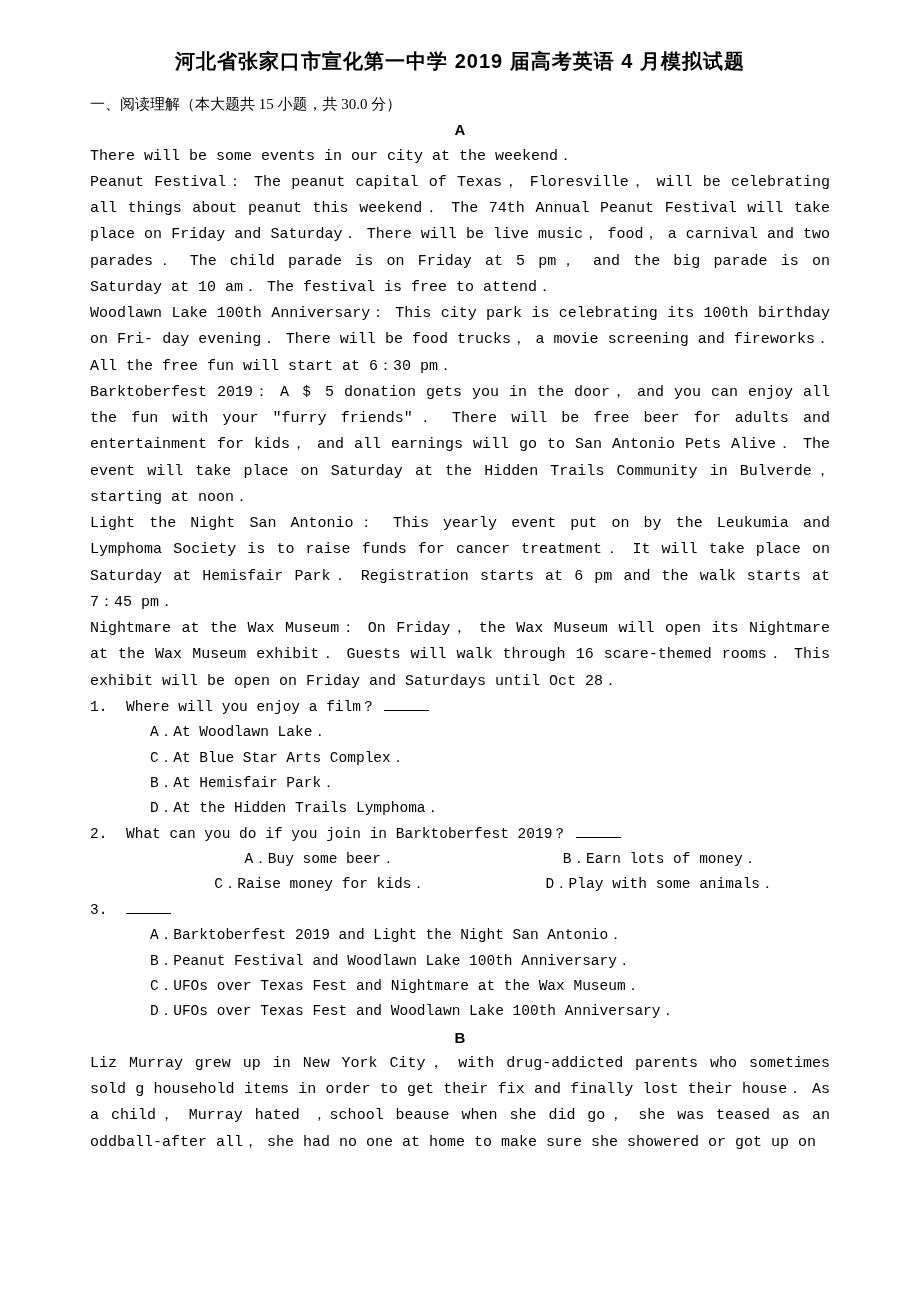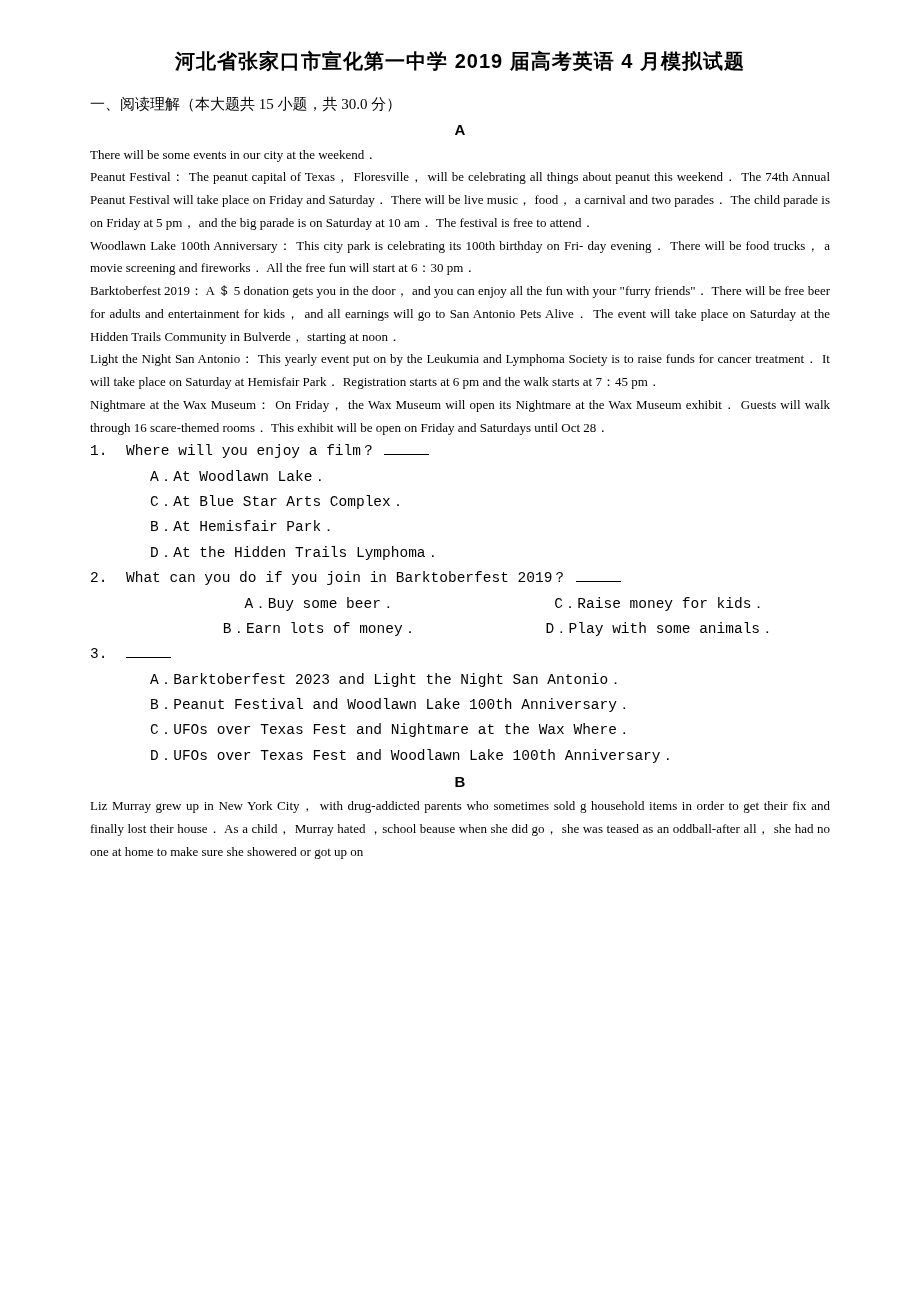--- a/index.html
+++ b/index.html
@@ -28,22 +28,22 @@
       margin-bottom: 0;
       margin-top: 12px;
     }
     .passage-label {
       font-family: "SimHei", "黑体", sans-serif;
       font-weight: bold;
       text-align: center;
       margin-top: 0;
     }
     .passage {
-      font-family: Liberation Serif, serif;
-      font-size: 13px;
+      font-family: Liberation Mono, monospace;
+      font-size: 15px;
       text-align: justify;
       text-justify: inter-word;
       word-wrap: break-word;
       line-height: 1.75;
     }
     .passage p {
       margin: 0;
     }
     .question {
       display: flex;
@@ -110,35 +110,35 @@
       </div>
     </div>
   </div>
 
   <div class="question">
     <div class="question-number">2.</div>
     <div class="question-body">
       <div><span> What can you do if you join in Barktoberfest 2019？ </span><span class="blank"></span></div>
       <div class="options-row">
         <div>A．Buy some beer．</div>
+        <div>B．Earn lots of money．</div>
         <div>C．Raise money for kids．</div>
-        <div>B．Earn lots of money．</div>
         <div>D．Play with some animals．</div>
       </div>
     </div>
   </div>
 
   <div class="question">
     <div class="question-number">3.</div>
     <div class="question-body">
       <div><span class="blank"></span></div>
       <div class="options-col">
-        <div>A．Barktoberfest 2023 and Light the Night San Antonio．</div>
+        <div>A．Barktoberfest 2019 and Light the Night San Antonio．</div>
         <div>B．Peanut Festival and Woodlawn Lake 100th Anniversary．</div>
-        <div>C．UFOs over Texas Fest and Nightmare at the Wax Where．</div>
+        <div>C．UFOs over Texas Fest and Nightmare at the Wax Museum．</div>
         <div>D．UFOs over Texas Fest and Woodlawn Lake 100th Anniversary．</div>
       </div>
     </div>
   </div>
 
   <div class="passage-label">B</div>
 
   <div class="passage">
     <p>Liz Murray grew up in New York City， with drug-addicted parents who sometimes sold g household items in order to get their fix and finally lost their house． As a child， Murray hated ，school beause when she did go， she was teased as an oddball-after all， she had no one at home to make sure she showered or got up on</p>
   </div>

